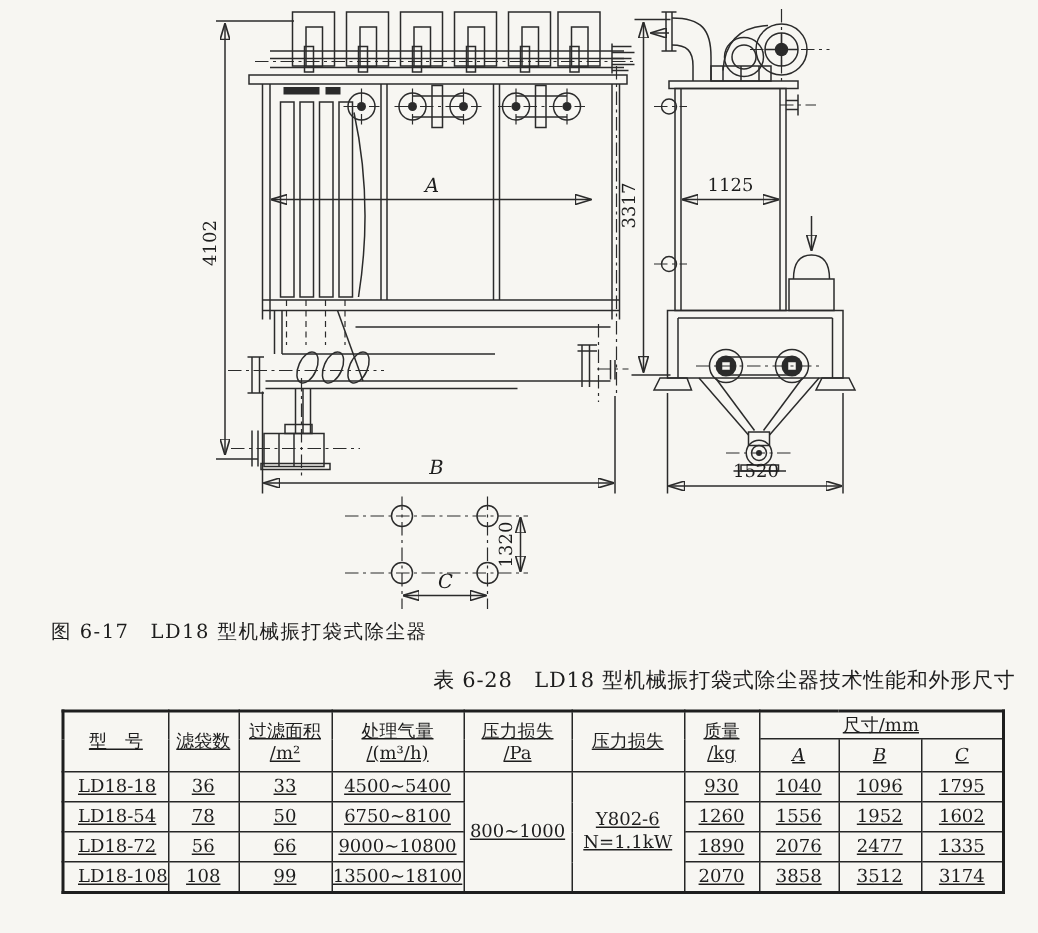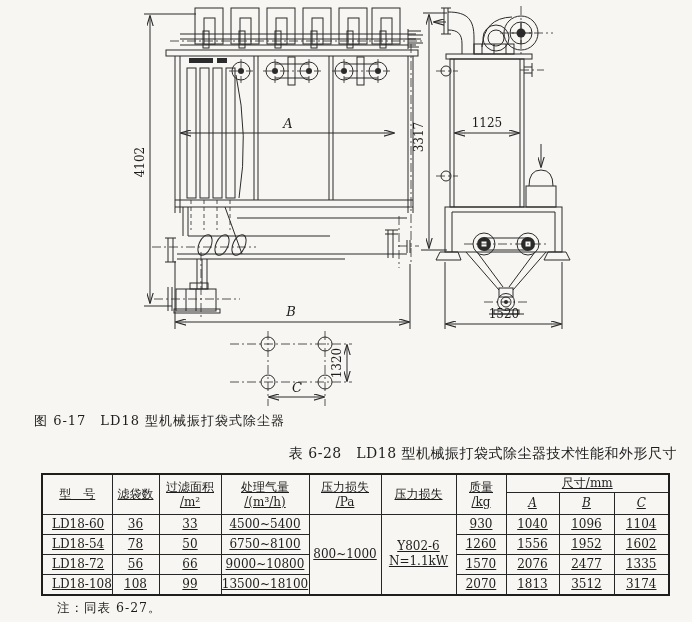--- a/index.html
+++ b/index.html
@@ -411,62 +411,61 @@
         <th colspan="3">尺寸/mm</th>
       </tr>
       <tr class="h2">
         <th class="it">A</th>
         <th class="it">B</th>
         <th class="it">C</th>
       </tr>
     </thead>
     <tbody>
       <tr>
-        <td class="model">LD18-60</td>
+        <td class="model">LD18-18</td>
         <td>36</td>
         <td>33</td>
         <td>4500~5400</td>
         <td rowspan="4">800~1000</td>
         <td rowspan="4">
           <div>Y802-6</div>
           <div>N=1.1kW</div>
         </td>
         <td>930</td>
         <td>1040</td>
         <td>1096</td>
-        <td>1104</td>
+        <td>1795</td>
       </tr>
       <tr>
         <td class="model">LD18-54</td>
         <td>78</td>
         <td>50</td>
         <td>6750~8100</td>
         <td>1260</td>
         <td>1556</td>
         <td>1952</td>
         <td>1602</td>
       </tr>
       <tr>
         <td class="model">LD18-72</td>
         <td>56</td>
         <td>66</td>
         <td>9000~10800</td>
-        <td>1570</td>
+        <td>1890</td>
         <td>2076</td>
         <td>2477</td>
         <td>1335</td>
       </tr>
       <tr>
         <td class="model">LD18-108</td>
         <td>108</td>
         <td>99</td>
         <td>13500~18100</td>
         <td>2070</td>
-        <td>1813</td>
+        <td>3858</td>
         <td>3512</td>
         <td>3174</td>
       </tr>
     </tbody>
   </table>
 
-  <div class="note">注：同表 6-27。</div>
 
 </div>
 
 </body></html>

